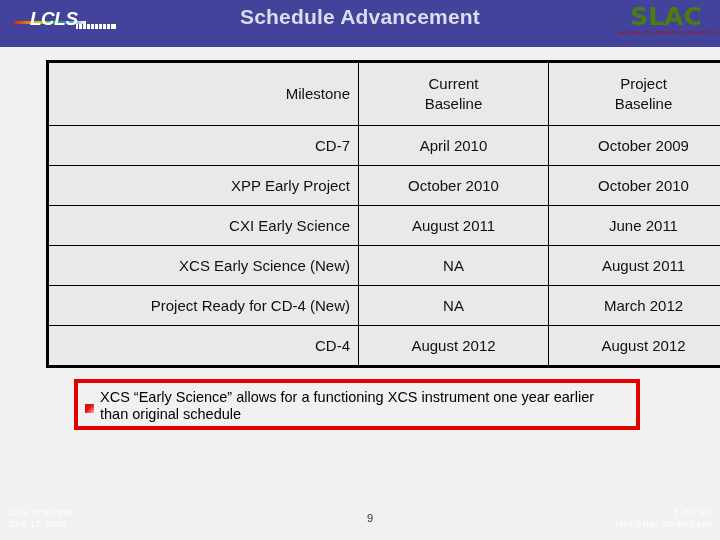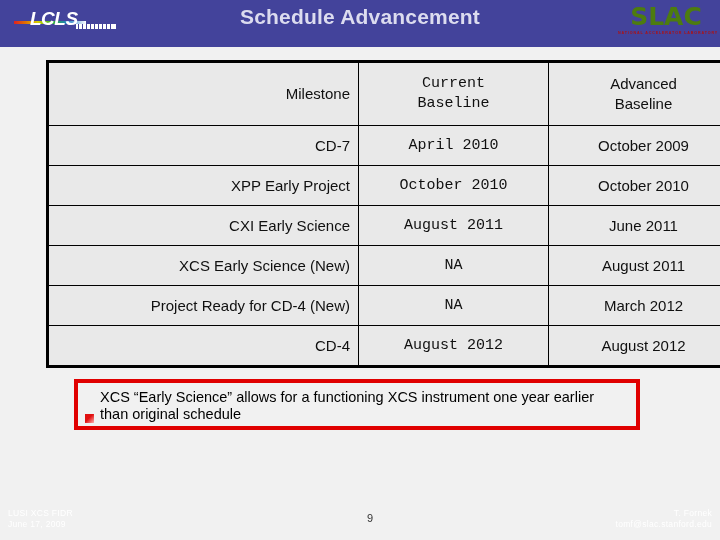--- a/index.html
+++ b/index.html
@@ -120,21 +120,21 @@
   }
   .mtable td {
     border: 1px solid #000000;
     background: #e9e9e9;
     font-size: 15px;
     color: #101010;
     padding: 5px 8px;
     vertical-align: middle;
   }
   .col-milestone { width: 293px; text-align: right; }
-  .col-current   { width: 173px; text-align: center; font-family: Liberation Mono, monospace; }
+  .col-current   { width: 173px; text-align: center; }
   .col-advanced  { width: 173px; text-align: center; }
 
   .mtable tr.head td {
     height: 52px;
     line-height: 20px;
   }
   .mtable tr.body-row td {
     height: 29px;
   }
 
@@ -144,21 +144,21 @@
     left: 74px;
     top: 379px;
     width: 566px;
     height: 51px;
     border: 4px solid #e00000;
     background: #f1f1f1;
     box-sizing: border-box;
   }
   .callout-inner {
     display: flex;
-    align-items: flex-end;
+    align-items: center;
     padding: 6px 21px 0 7px;
   }
   .callout-bullet {
     width: 9px;
     height: 9px;
     margin-top: 4px;
     margin-right: 6px;
     flex: 0 0 auto;
     background: linear-gradient(135deg, #e01010 0%, #e01010 45%, #ffb0b0 100%);
   }
@@ -235,21 +235,21 @@
 
 <table class="mtable">
   <tbody>
       <tr class="head">
     <td class="col-milestone">Milestone</td>
     <td class="col-current">
       <span>Current</span><br>
       <span>Baseline</span>
     </td>
     <td class="col-advanced">
-      <span>Advanced</span><br>
+      <span>Project</span><br>
       <span>Baseline</span>
     </td>
   </tr>
 
   <tr class="body-row">
     <td class="col-milestone">CD-7</td>
     <td class="col-current">April 2010</td>
     <td class="col-advanced">October 2009</td>
   </tr>
   <tr class="body-row">

